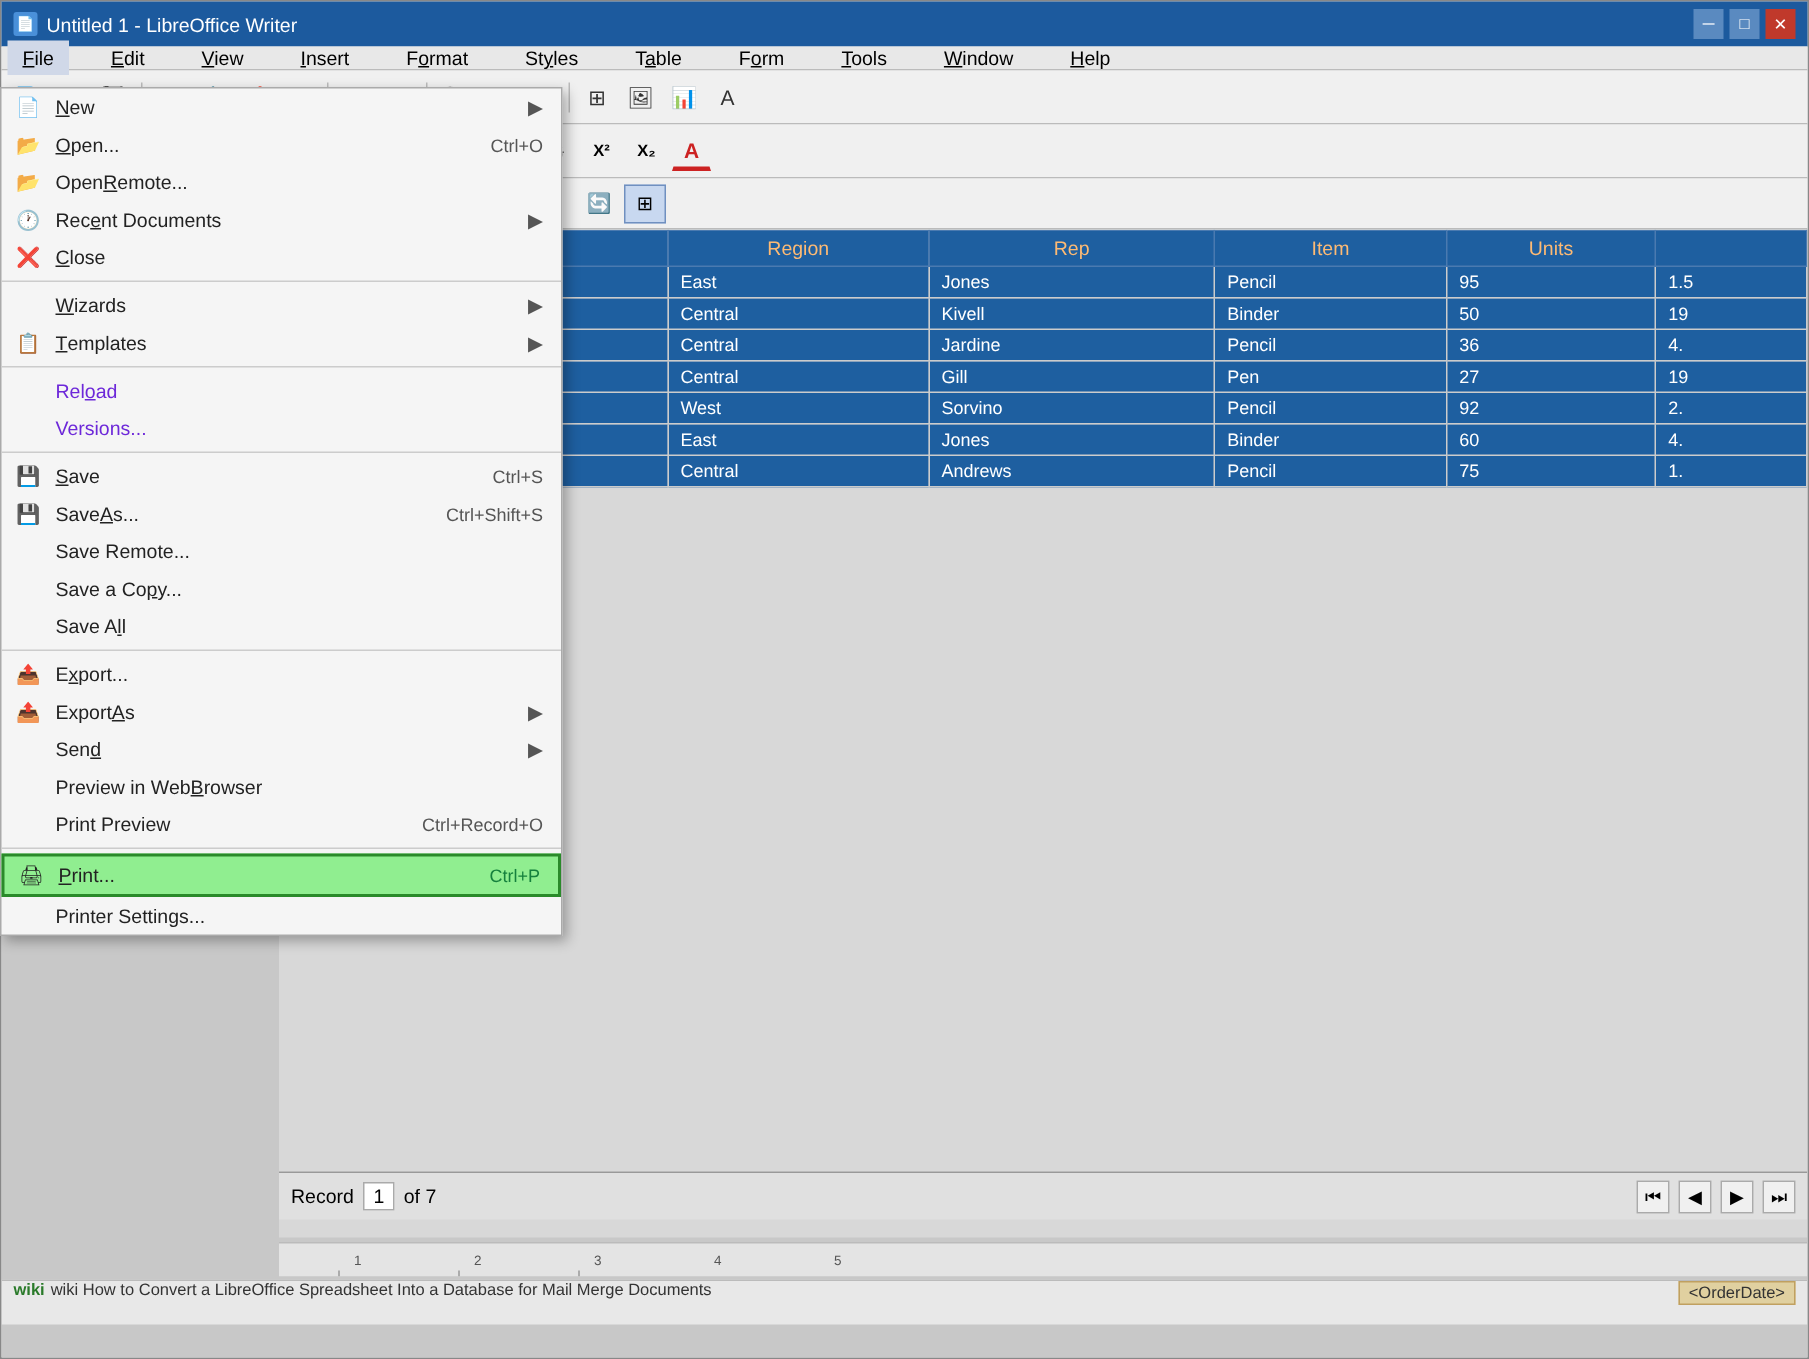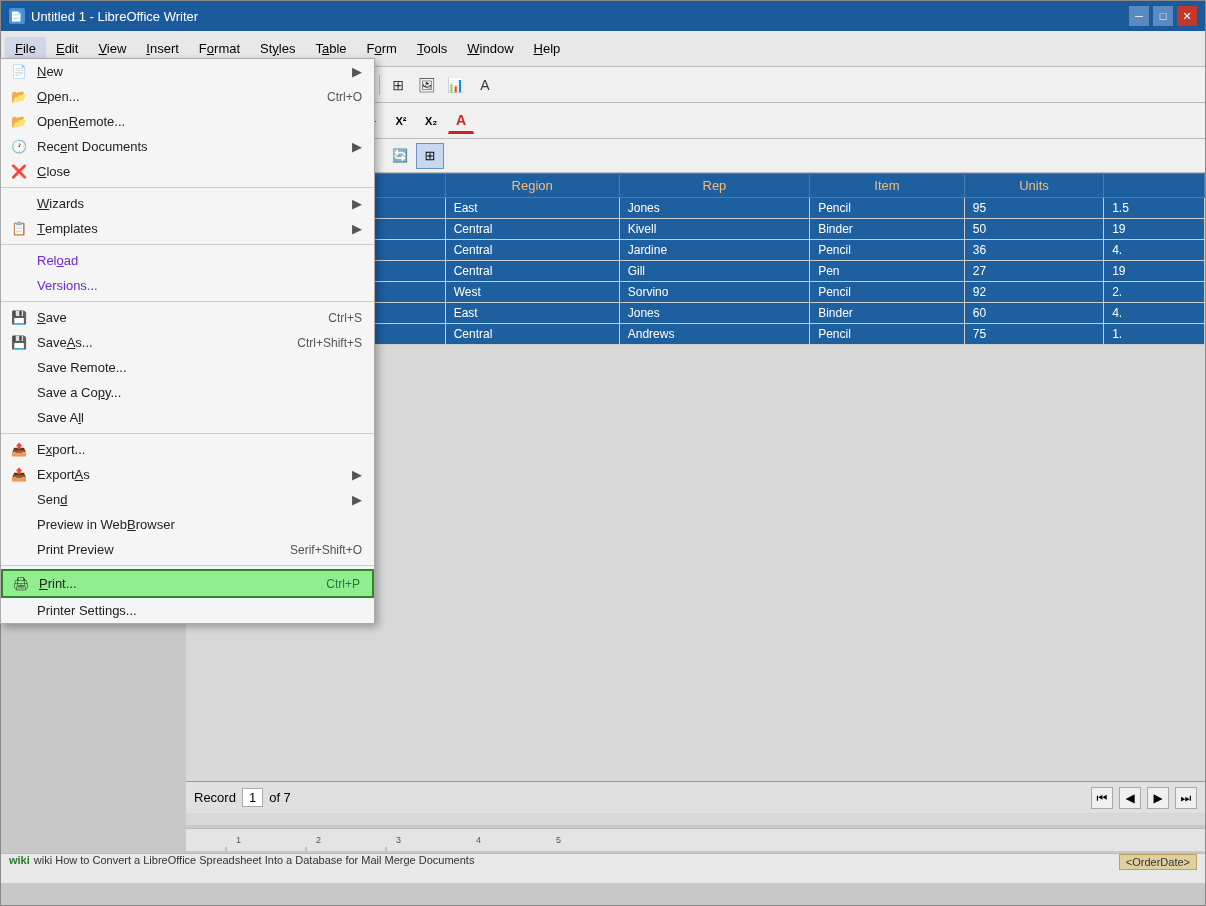--- a/index.html
+++ b/index.html
@@ -63,25 +63,26 @@
       cursor: pointer;
       display: flex;
       align-items: center;
       justify-content: center;
     }
     .title-btn.close { background: #c0392b; }
 
     
     .menu-bar {
       background: #e8e8e8;
-      height: 36px;
+      height: 16px;
       display: flex;
       align-items: center;
       border-bottom: 1px solid #bbb;
       padding: 0 4px;
+      gap: 18px;
     }
     .menu-item {
       padding: 4px 10px;
       font-size: 13px;
       cursor: pointer;
       position: relative;
     }
     .menu-item.active { background: #d0d8e8; }
     .menu-item u { text-decoration: underline; }
 
@@ -587,21 +588,21 @@
     </div>
 
     <div class="dropdown-item">
       <span class="icon"></span>
       Preview in Web <u>B</u>rowser
     </div>
 
     <div class="dropdown-item">
       <span class="icon"></span>
       Print Preview
-      <span class="shortcut">Serif+Shift+O</span>
+      <span class="shortcut">Ctrl+Record+O</span>
     </div>
 
     <div class="dropdown-separator"></div>
 
     <div class="dropdown-item highlighted">
       <span class="icon">🖨</span>
       <u>P</u>rint...
       <span class="shortcut" style="color:#15803d;">Ctrl+P</span>
     </div>
 

